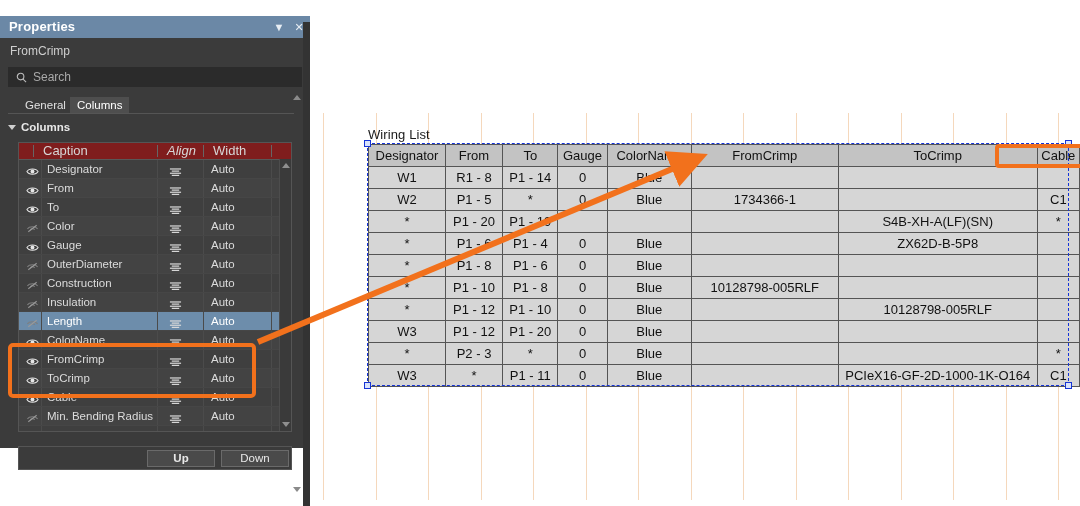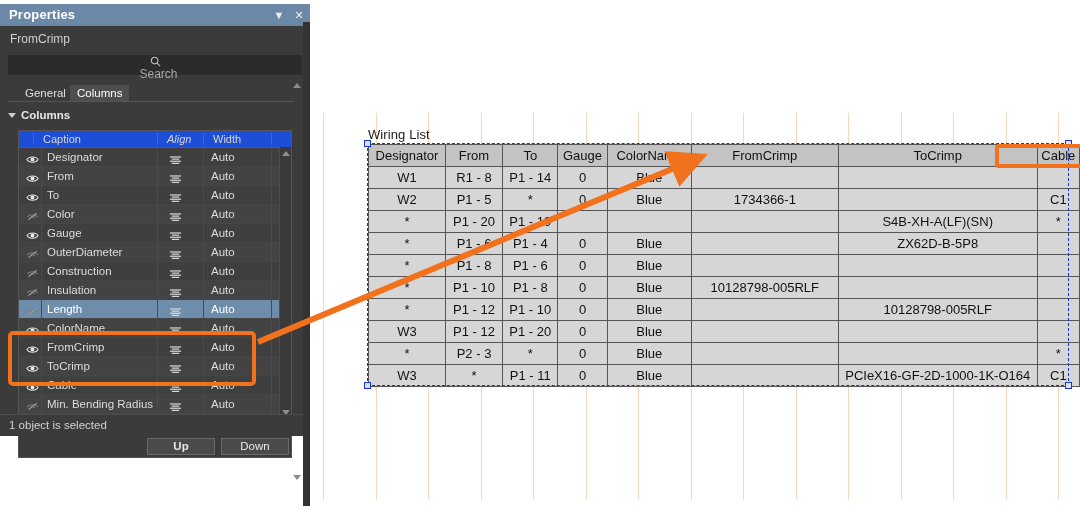--- a/index.html
+++ b/index.html
@@ -60,40 +60,40 @@
     border:4px solid #f2711c;border-radius:4px;box-sizing:border-box;
   }
   
   .hl-list{
     position:absolute;left:8px;top:327px;width:248px;height:55px;
     border:4px solid #f2711c;border-radius:5px;box-sizing:border-box;
   }
   .arrow-svg{position:absolute;left:0;top:0;width:1080px;height:506px;pointer-events:none;}
 
   
-  .panel{position:absolute;left:0;top:4px;width:310px;height:432px;background:#3b3b3b;}
+  .panel{position:absolute;left:0;top:16px;width:310px;height:432px;background:#3b3b3b;}
   .panel-title{
     position:absolute;left:0;top:0;width:310px;height:22px;
     background:#6b88a6;color:#ffffff;
     font-size:13px;font-weight:bold;
     line-height:22px;padding-left:9px;box-sizing:border-box;
     letter-spacing:0.2px;
   }
   .title-btns{position:absolute;right:6px;top:0;height:22px;display:flex;align-items:center;gap:10px;}
   .title-btn{color:#e8eef4;font-size:11px;line-height:1;cursor:default;}
 
   .obj-name{
     position:absolute;left:10px;top:28px;
     font-size:12px;color:#cfcfcf;
   }
 
   .search-box{
     position:absolute;left:8px;top:51px;width:294px;height:20px;
     background:#2b2b2b;border:1px solid #2b2b2b;box-sizing:border-box;
-    display:flex;align-items:center;padding-left:7px;flex-direction:column;
+    display:flex;align-items:center;padding-left:7px;
   }
   .search-ico{width:11px;height:11px;flex:0 0 auto;margin-right:6px;}
   .search-ph{font-size:12px;color:#a9a9a9;}
 
   .tabs{position:absolute;left:8px;top:81px;width:294px;height:16px;}
   .tab{
     position:absolute;top:0;height:16px;line-height:16px;
     font-size:11.5px;padding:0 7px;box-sizing:border-box;
     color:#e2e2e2;
   }
@@ -106,22 +106,22 @@
     font-size:11.5px;color:#e8e8e8;font-weight:bold;
     display:flex;align-items:center;gap:5px;
   }
   .tri{width:0;height:0;border-left:4px solid transparent;border-right:4px solid transparent;border-top:5px solid #cfcfcf;}
 
   .grid{
     position:absolute;left:18px;top:126px;width:274px;height:290px;
     background:#3f3f3f;border:1px solid #555;box-sizing:border-box;overflow:hidden;
   }
   .grid-head{
-    position:relative;height:16px;background:#1d4ed8;border-bottom:1px solid #585858;
-    font-size:11px;color:#d6d6d6;
+    position:relative;height:16px;background:#7f1d1d;border-bottom:1px solid #585858;
+    font-size:13px;color:#d6d6d6;
   }
   .gh{position:absolute;top:0;height:16px;line-height:16px;padding-left:6px;box-sizing:border-box;}
   .gh-sep{position:absolute;top:2px;width:1px;height:12px;background:#666;}
   .gh-cap{left:18px;}
   .gh-align{left:142px;font-style:italic;}
   .gh-width{left:188px;text-align:right;}
 
   .rows{position:relative;}
   .row{
     position:relative;height:18px;line-height:18px;
@@ -641,21 +641,20 @@
       </div>
     </div>
 
     <div class="btn-bar">
       <div class="btn up">Up</div>
       <div class="btn down">Down</div>
     </div>
 
     <div class="panel-collapse"></div>
 
-    <div class="statusbar">1 object is selected</div>
     <div class="hl-list"></div>
   </div>
 
   <div class="panel-edge"></div>
 
   <svg class="arrow-svg">
     <defs>
       <marker id="ah" markerWidth="7" markerHeight="7" refX="2.2" refY="3.2" orient="auto">
         <path d="M0,0 L6.5,3.2 L0,6.4 z" fill="#f2711c"></path>
       </marker>

